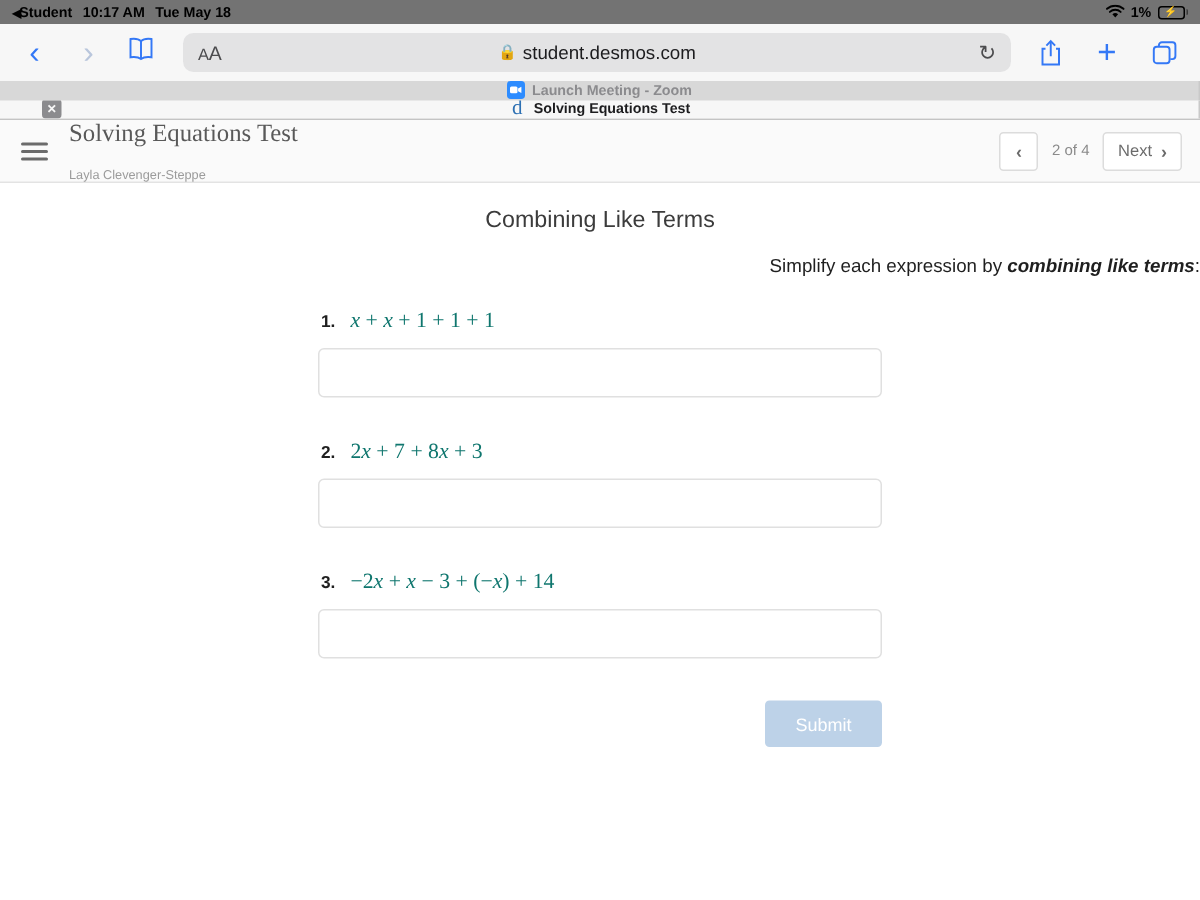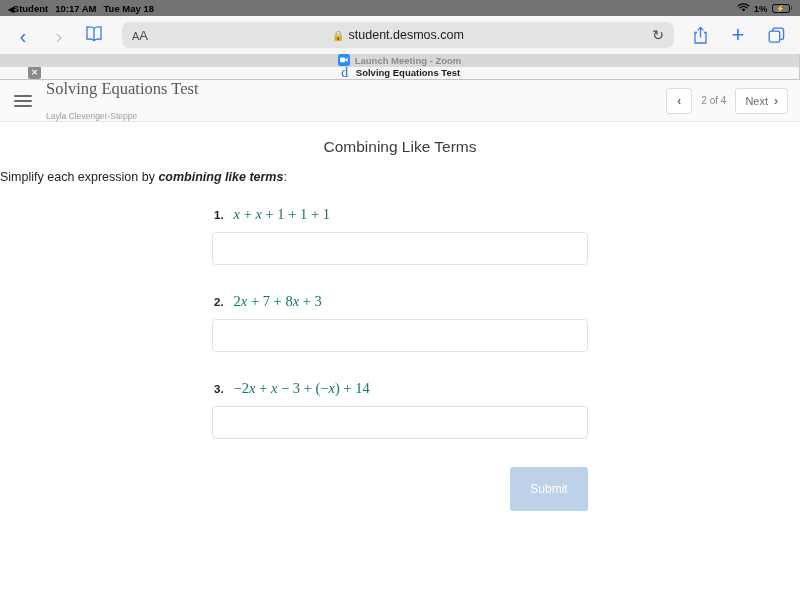--- a/index.html
+++ b/index.html
@@ -188,21 +188,21 @@
     height: 474px;
   }
   .screen-title {
     text-align: center;
     font-size: 15.5px;
     color: #3c3c3c;
     font-weight: normal;
     margin-bottom: 14px;
   }
   .prompt {
-    text-align: left;
+    text-align: right;
     font-size: 12.5px;
     color: #1f1f1f;
     margin-bottom: 22px;
   }
   .prompt b { font-style: italic; font-weight: bold; }
 
   .problems { width: 376px; margin: 0 auto; }
   .problem { margin-bottom: 8px; }
   .problem-line {
     display: flex;
@@ -229,21 +229,21 @@
     border-radius: 4px;
     background: #fff;
     margin-bottom: 20px;
   }
   .submit-row { display: flex; justify-content: flex-end; width: 376px; margin: 0 auto; }
   .submit-btn {
     background: #bdd2e8;
     color: #ffffff;
     border: none;
     border-radius: 3px;
-    width: 78px; height: 44px;
+    width: 78px; height: 31px;
     font-size: 12px;
     font-family: "Liberation Sans", sans-serif;
   }
 </style>
 </head>
 <body>
 
 <div class="status-bar">
   <div class="status-left">
     <span>

